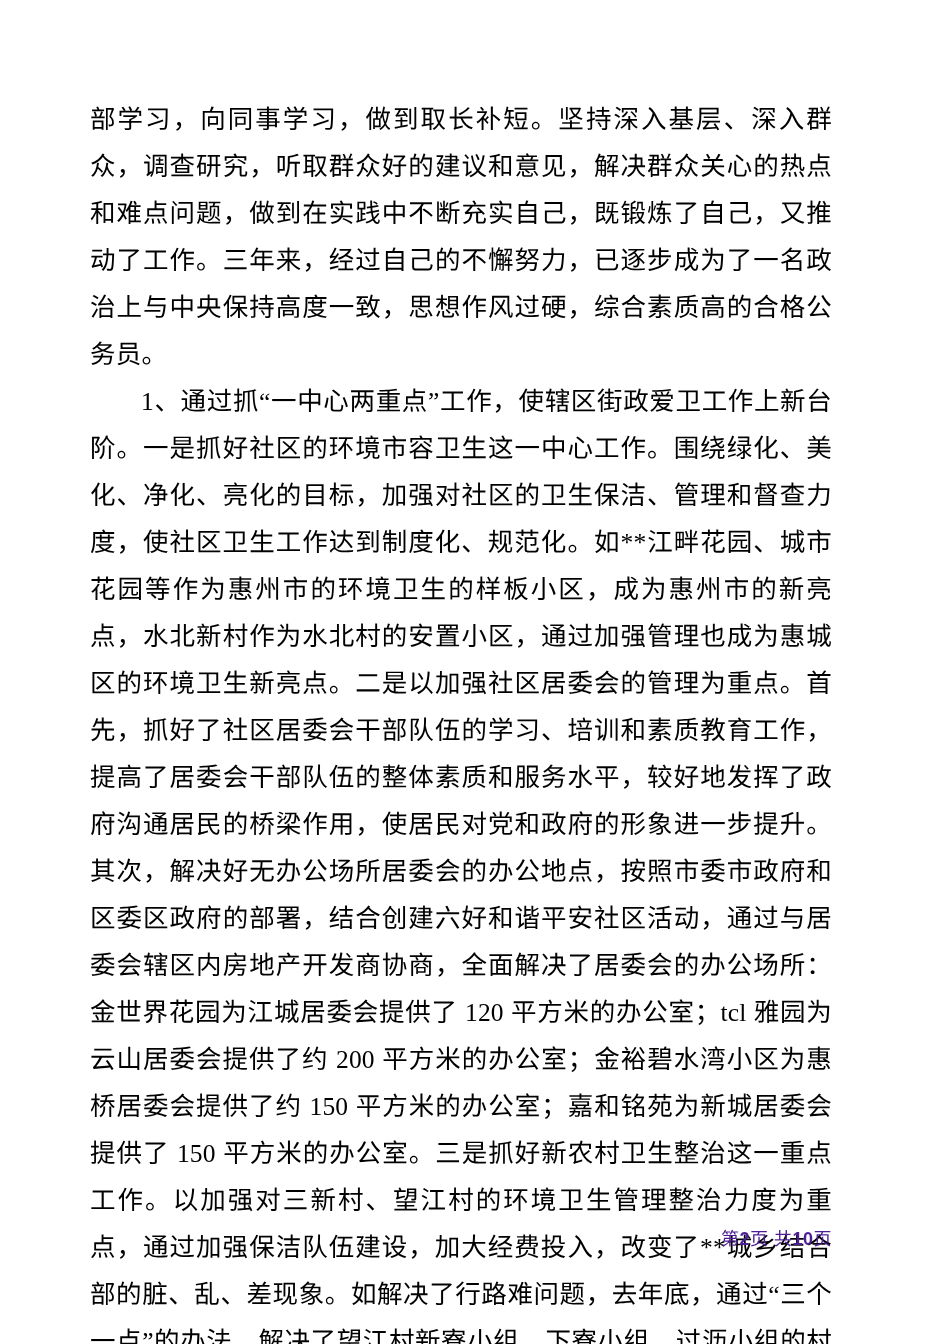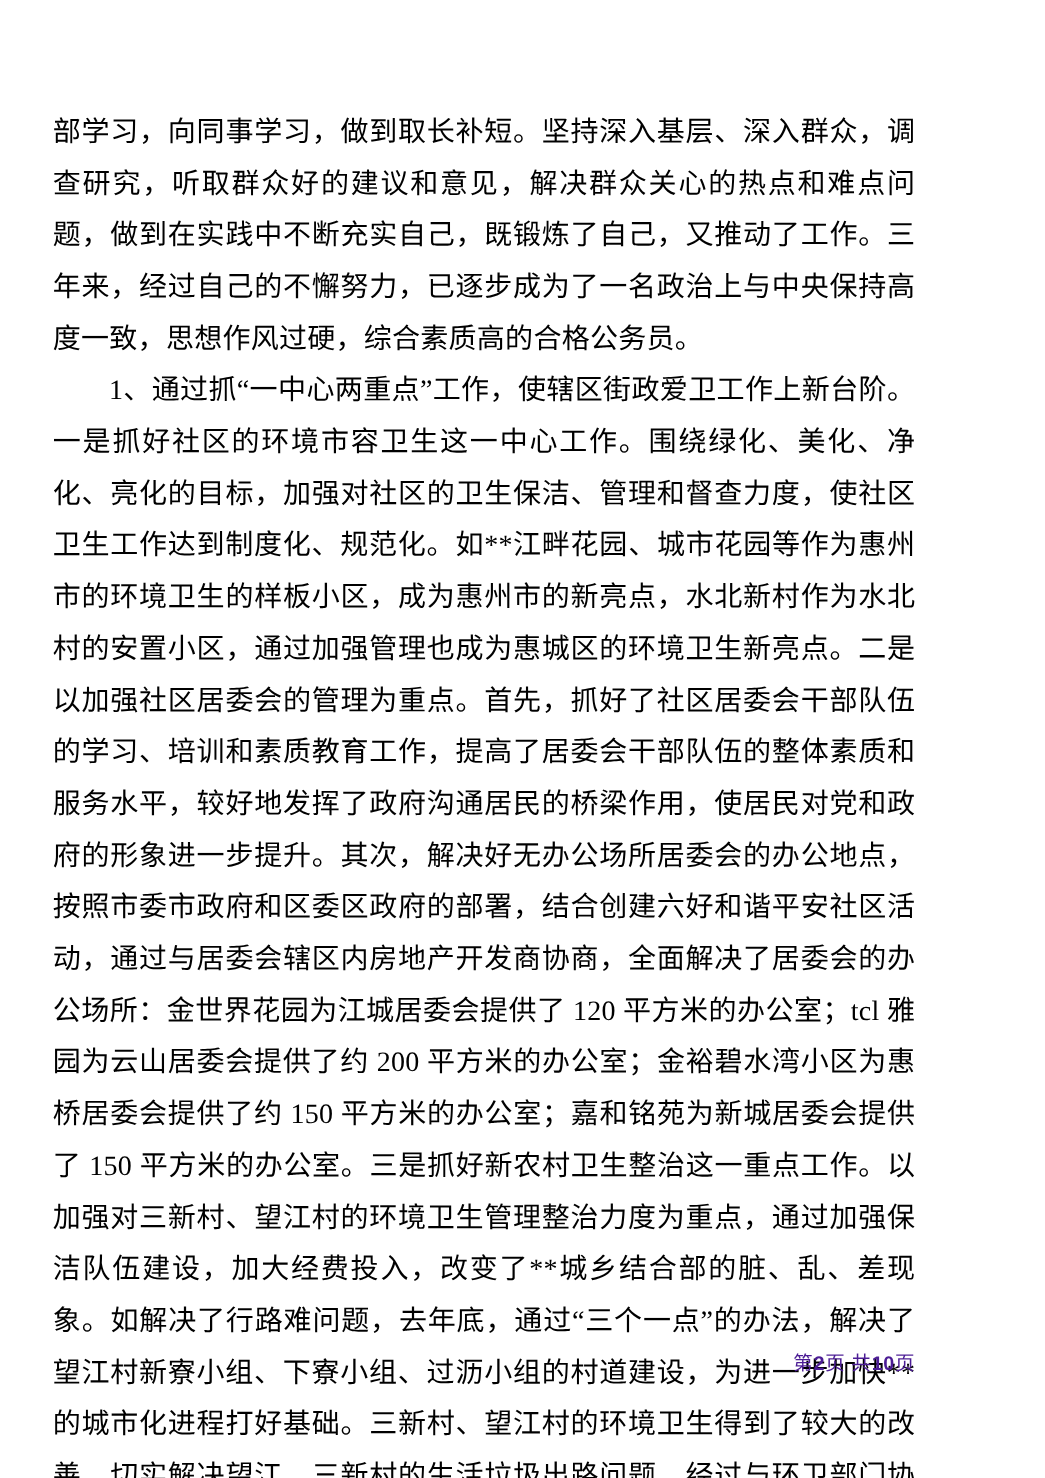--- a/index.html
+++ b/index.html
@@ -16,21 +16,21 @@
     position: relative;
     overflow: hidden;
   }
   .page {
     position: absolute;
     top: 0;
     left: 0;
     width: 950px;
     height: 1344px;
     box-sizing: border-box;
-    padding: 96px 118px 0 48px;
+    padding: 96px 118px 0 90px;
   }
   .doc-body {
     font-size: 25.5px;
     line-height: 47px;
     text-align: justify;
     text-justify: inter-ideograph;
     letter-spacing: 0.2px;
   }
   .para {
     margin: 0;

